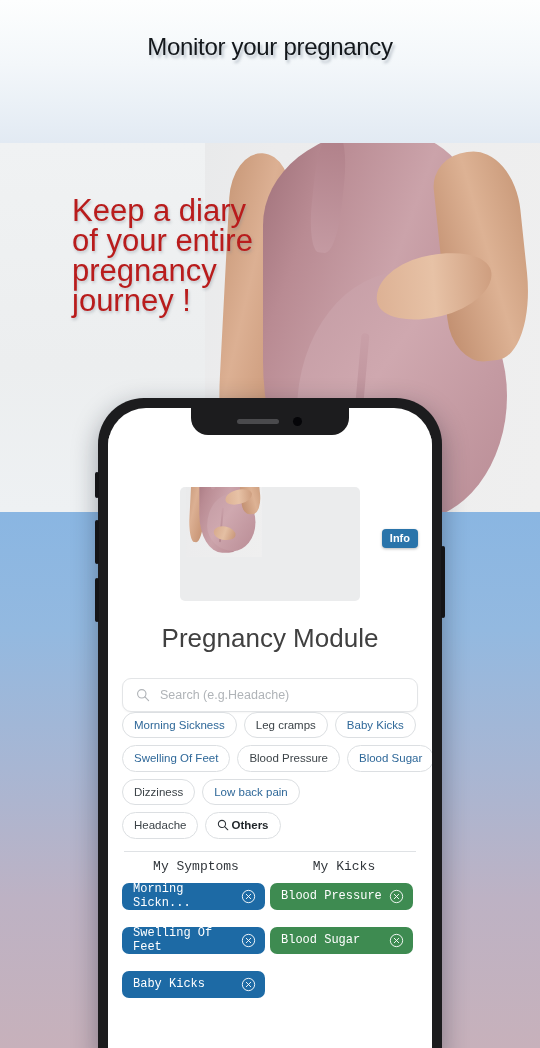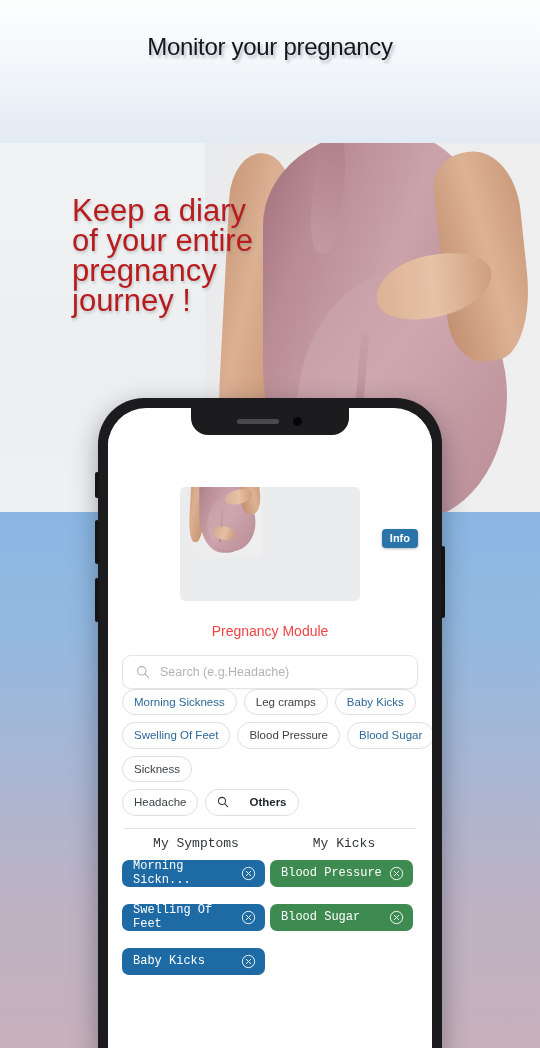--- a/index.html
+++ b/index.html
@@ -224,24 +224,24 @@
     right: 0; top: 42px;
     background: #2a74aa;
     color: #ffffff;
     font-size: 11px;
     padding: 3px 8px 4px;
     border-radius: 4px;
     box-shadow: 0 1px 3px rgba(0,0,0,0.28);
   }
   .module-title {
     text-align: center;
-    font-size: 14px;
-    color: #ef4444;
+    font-size: 26px;
+    color: #404040;
     margin-top: 4px;
-    margin-bottom: 16px;
+    margin-bottom: 24px;
   }
 
   .search-box {
     display: flex;
     align-items: center;
     gap: 10px;
     height: 28px;
     border: 1px solid #e3e5e7;
     border-radius: 9px;
     padding: 16px 13px;
@@ -259,21 +259,21 @@
     font-size: 11.5px;
     background: #ffffff;
     color: #3c4348;
     white-space: nowrap;
     line-height: 1.25;
   }
   .chip.blue { color: #2f6899; }
   .chip.others {
     display: flex;
     align-items: center;
-    gap: 20px;
+    gap: 2px;
     font-weight: bold;
     color: #1f2428;
   }
 
   .divider {
     height: 1px;
     background: #dfe2e5;
     margin: 12px 2px 0;
   }
 
@@ -379,21 +379,22 @@
           <div class="chip blue">Baby Kicks</div>
         </div>
 
         <div class="chip-row">
           <div class="chip blue">Swelling Of Feet</div>
           <div class="chip">Blood Pressure</div>
           <div class="chip blue">Blood Sugar</div>
         </div>
 
         <div class="chip-row">
-          <div class="chip">Sickness</div>
+          <div class="chip">Dizziness</div>
+          <div class="chip blue">Low back pain</div>
         </div>
 
         <div class="chip-row">
           <div class="chip">Headache</div>
           <div class="chip others">
             <span>
               <svg width="12" height="12" viewBox="0 0 16 16">
                 <circle cx="6.6" cy="6.6" r="4.8" fill="none" stroke="#2b3136" stroke-width="1.4"></circle>
                 <line x1="10.2" y1="10.2" x2="14.4" y2="14.4" stroke="#2b3136" stroke-width="1.4" stroke-linecap="round"></line>
               </svg>

